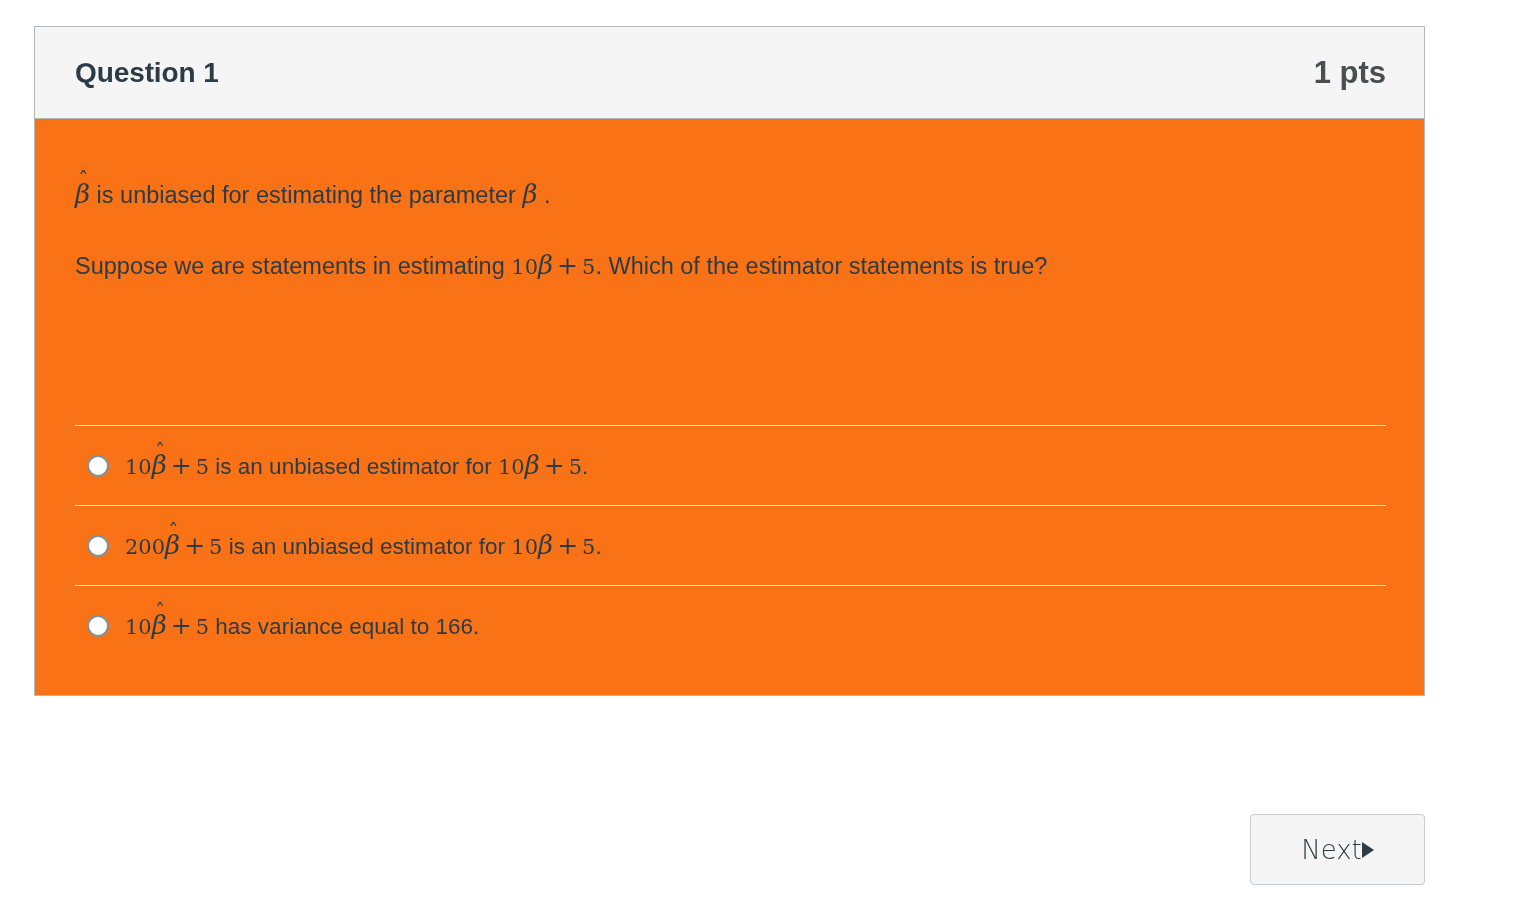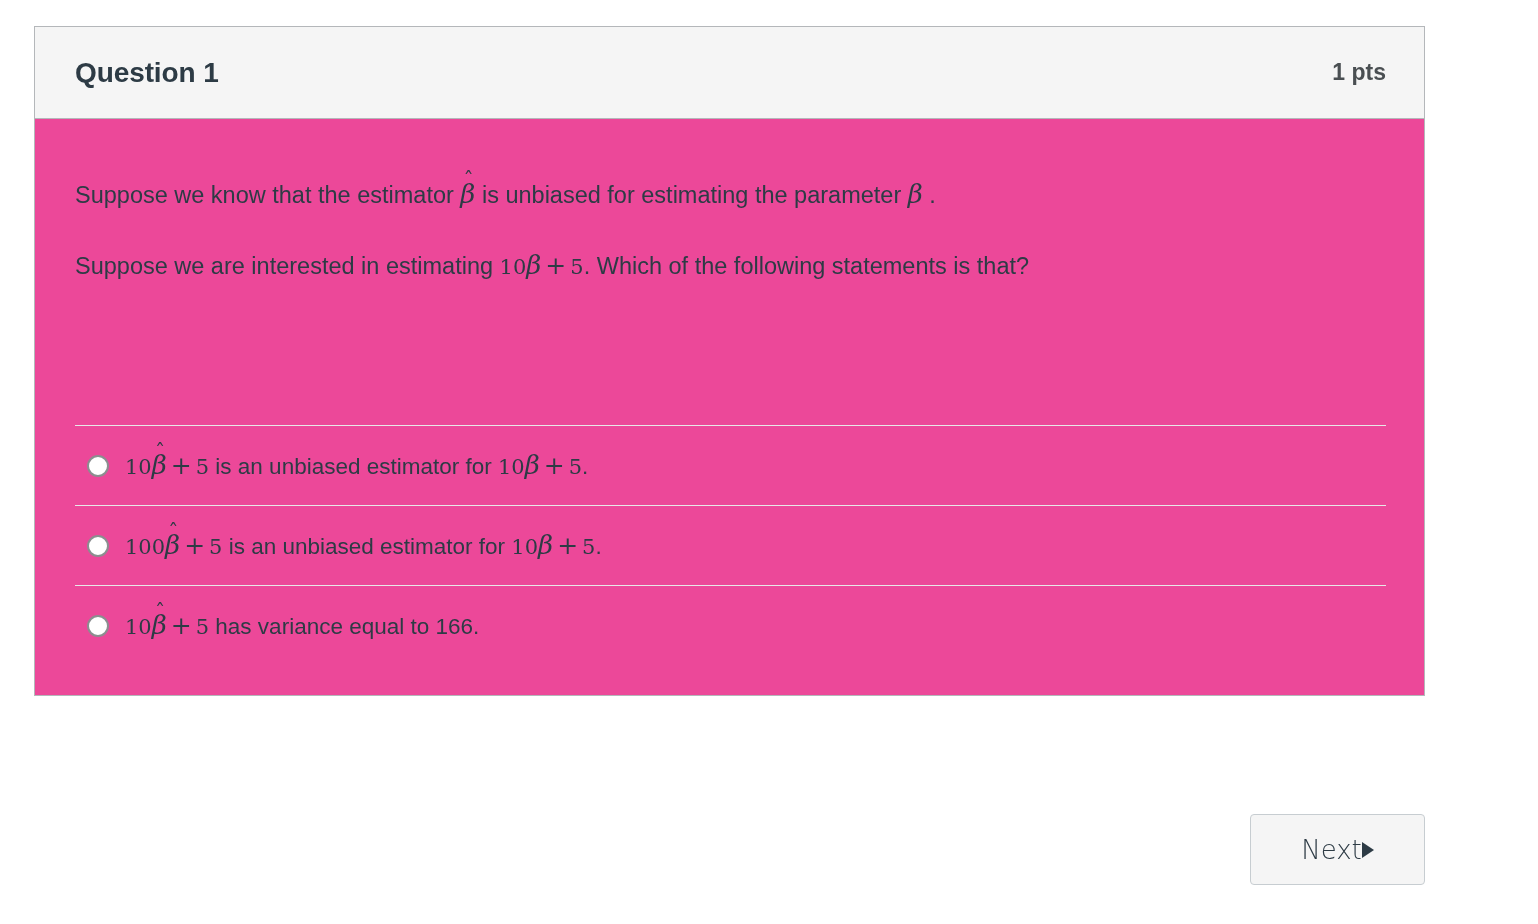--- a/index.html
+++ b/index.html
@@ -23,21 +23,21 @@
     overflow: hidden;
   }
 
   
   .question-card {
     position: absolute;
     left: 34px;
     top: 26px;
     width: 1391px;
     border: 1px solid #b4b7ba;
-    background: #ec4899;
+    background: #f97316;
     box-sizing: border-box;
   }
 
   .question-header {
     display: flex;
     align-items: center;
     justify-content: space-between;
     background: #f5f5f5;
     border-bottom: 1px solid #b4b7ba;
     height: 92px;
@@ -46,21 +46,21 @@
   }
 
   .question-title {
     font-size: 28px;
     font-weight: bold;
     color: #2d3b45;
     letter-spacing: -0.1px;
   }
 
   .question-points {
-    font-size: 23px;
+    font-size: 31px;
     font-weight: bold;
     color: #4a4f52;
   }
 
   .question-body {
     padding: 0 38px 0 40px;
     box-sizing: border-box;
     min-height: 530px;
     position: relative;
   }
@@ -187,36 +187,36 @@
 
     <div class="question-header">
       <div class="question-title">Question 1</div>
       <div class="question-points">1 pts</div>
     </div>
 
     <div class="question-body">
 
       <div class="question-text">
 
-        <div class="q-line"><span>Suppose we know that the estimator </span><span class="mvar hatwrap"><span class="hatmark">ˆ</span><span>β</span></span><span> is unbiased for estimating the parameter </span><span class="mvar">β</span><span> .</span></div>
-
-        <div class="q-line"><span>Suppose we are interested in estimating </span><span class="mnum">10</span><span class="mvar">β</span><span class="mop">+</span><span class="mnum">5</span><span>. Which of the following statements is that?</span></div>
+        <div class="q-line"><span class="mvar hatwrap"><span class="hatmark">ˆ</span><span>β</span></span><span> is unbiased for estimating the parameter </span><span class="mvar">β</span><span> .</span></div>
+
+        <div class="q-line"><span>Suppose we are statements in estimating </span><span class="mnum">10</span><span class="mvar">β</span><span class="mop">+</span><span class="mnum">5</span><span>. Which of the estimator statements is true?</span></div>
 
       </div>
 
       <div class="answers">
 
         <div class="answer-row">
           <div class="radio"></div>
           <div class="answer-text"><span class="mnum">10</span><span class="mvar hatwrap"><span class="hatmark">ˆ</span><span>β</span></span><span class="mop">+</span><span class="mnum">5</span><span> is an unbiased estimator for </span><span class="mnum">10</span><span class="mvar">β</span><span class="mop">+</span><span class="mnum">5</span><span>.</span></div>
         </div>
 
         <div class="answer-row">
           <div class="radio"></div>
-          <div class="answer-text"><span class="mnum">100</span><span class="mvar hatwrap"><span class="hatmark">ˆ</span><span>β</span></span><span class="mop">+</span><span class="mnum">5</span><span> is an unbiased estimator for </span><span class="mnum">10</span><span class="mvar">β</span><span class="mop">+</span><span class="mnum">5</span><span>.</span></div>
+          <div class="answer-text"><span class="mnum">200</span><span class="mvar hatwrap"><span class="hatmark">ˆ</span><span>β</span></span><span class="mop">+</span><span class="mnum">5</span><span> is an unbiased estimator for </span><span class="mnum">10</span><span class="mvar">β</span><span class="mop">+</span><span class="mnum">5</span><span>.</span></div>
         </div>
 
         <div class="answer-row">
           <div class="radio"></div>
           <div class="answer-text"><span class="mnum">10</span><span class="mvar hatwrap"><span class="hatmark">ˆ</span><span>β</span></span><span class="mop">+</span><span class="mnum">5</span><span> has variance equal to 166.</span></div>
         </div>
 
       </div>
 
     </div>

